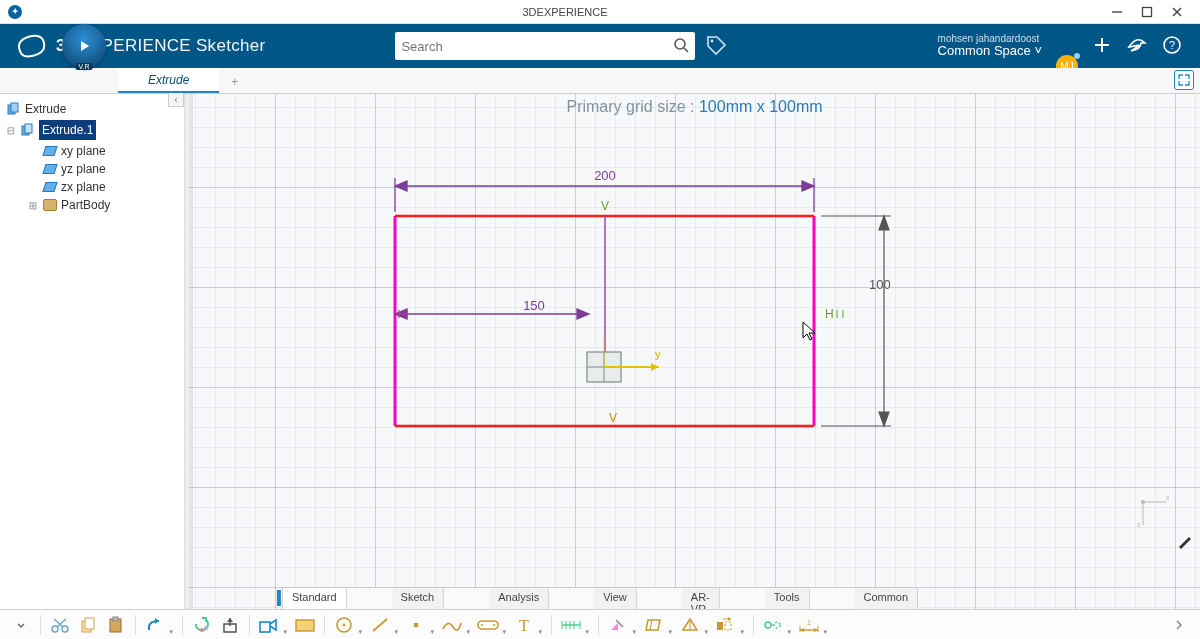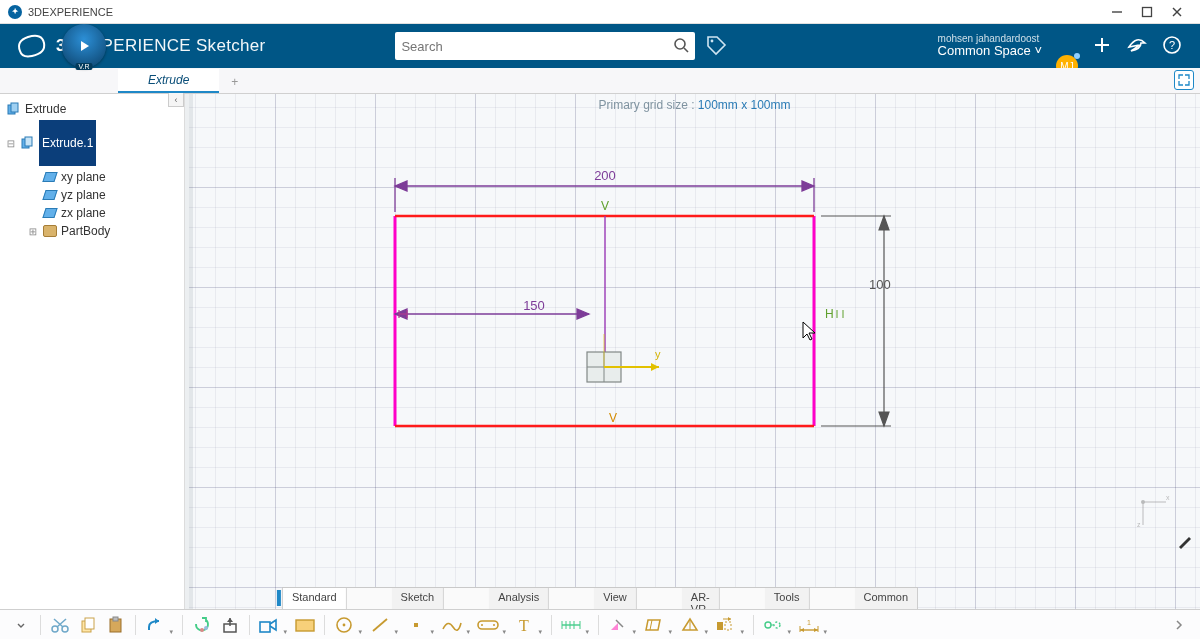--- a/index.html
+++ b/index.html
@@ -1,21 +1,21 @@
 <!DOCTYPE html>
 <html><head>
 <meta charset="utf-8">
 <style>
 * { box-sizing: border-box; margin: 0; padding: 0; }
 body { font-family: "Segoe UI", Arial, sans-serif; font-size: 12px; color: #333; background: #fff; overflow: hidden; width: 1200px; height: 639px; position: relative; }
 
 
 .titlebar { height: 24px; background: #fff; display: flex; align-items: center; padding: 0 8px; border-bottom: 1px solid #e0e0e0; }
 .titlebar .app-icon { width: 14px; height: 14px; background: #0563a0; border-radius: 50%; margin-right: 6px; display:inline-flex;align-items:center;justify-content:center;color:#fff;font-size:8px;font-weight:bold;}
-.titlebar .title { font-size: 11px; color: #444; flex: 1; }
+.titlebar .title { font-size: 11px; color: #444; flex: 1; text-align: center; }
 .titlebar .winbtn { width: 30px; height: 24px; display: inline-flex; align-items: center; justify-content: center; }
 .titlebar .winbtn svg { stroke: #444; }
 
 
 .brandbar { height: 44px; background: #005686; display: flex; align-items: center; color: #fff; padding-left: 56px; position: relative; }
 .brandbar .logo-text { font-size: 17px; letter-spacing: .3px; }
 .brandbar .logo-text b { font-weight: 700; }
 .brandbar .logo-text span.light { font-weight: 300; opacity: .95; }
 .brandbar .search { margin-left: 130px; width: 300px; height: 28px; background: #fff; border-radius: 2px; display: flex; align-items: center; padding: 0 6px; }
 .brandbar .search input { border: none; outline: none; flex: 1; font-size: 13px; color: #666; background: transparent; }
@@ -42,36 +42,36 @@
 .tabsrow .expand-btn { position: absolute; right: 6px; top: 2px; width: 20px; height: 20px; border: 1px solid #1e88c7; border-radius: 3px; display: flex; align-items: center; justify-content: center; color: #1e88c7; background:#fff;}
 
 
 .main { display: flex; height: calc(639px - 24px - 44px - 26px - 30px); }
 .tree-panel { width: 185px; background: #fff; border-right: 1px solid #dcdcdc; padding: 6px 4px; position: relative; }
 .tree-panel .collapse-handle { position: absolute; top: -1px; right: 0; width: 16px; height: 14px; border: 1px solid #ccc; border-top:none; display: flex; align-items: center; justify-content: center; font-size: 9px; color: #666; background:#f5f5f5;}
 .tree-node { display: flex; align-items: center; gap: 4px; padding: 2px 2px; font-size: 12px; color: #333; }
 .tree-node .exp { width: 10px; color: #888; font-size: 10px; text-align: center; }
 .tree-node .nic { width: 15px; height: 14px; display: inline-flex; align-items: center; justify-content: center; }
 .tree-children { margin-left: 22px; }
-.tree-node.selected .lbl { background: #0b3e7a; color: #fff; padding: 16px 3px; }
+.tree-node.selected .lbl { background: #0b3e7a; color: #fff; padding: 3px 3px; }
 .plane-ic { width:12px;height:10px;background:#62b0ea;border:1px solid #2a7bb5;transform:skewX(-18deg);}
 .body-ic{width:14px;height:12px;background:#d9b36b;border:1px solid #a67e37;border-radius:2px;}
 
 
 .canvas-wrap { flex: 1; position: relative; background: #f6f8fa; border-left: 4px solid #eceff1; }
 .canvas-wrap::before{content:"";position:absolute;left:0;top:0;width:4px;height:100%;background:#e2e6e9;}
 .grid { position: absolute; inset: 0; background-image:
    linear-gradient(to right, rgba(0,0,60,.055) 1px, transparent 1px),
    linear-gradient(to bottom, rgba(0,0,60,.055) 1px, transparent 1px),
    linear-gradient(to right, rgba(0,0,60,.12) 1px, transparent 1px),
    linear-gradient(to bottom, rgba(0,0,60,.12) 1px, transparent 1px);
    background-size: 20px 20px, 20px 20px, 100px 100px, 100px 100px;
    background-position: -14px -7px, -14px -7px, -14px -7px, -14px -7px;
 }
-.grid-label { position: absolute; top: 4px; left: 50%; transform: translateX(-50%); font-size: 12px; color: #7f93a0; }
+.grid-label { position: absolute; top: 4px; left: 50%; transform: translateX(-50%); font-size: 16px; color: #7f93a0; }
 .grid-label .vals { color: #2a7bb5; }
 
 
 .sketch-svg { position: absolute; inset: 0; }
 
 
 .viewtabs { position: absolute; left: 50%; transform: translateX(-50%); bottom: 30px; height: 22px; display: flex; background: #fafafa; border: 1px solid #c9c9c9; border-bottom: none; font-size: 11px; gap: 45px; }
 .viewtabs .vt { padding: 3px 9px; border-right: 1px solid #d5d5d5; color: #444; background:#f2f2f2;}
 .viewtabs .vt:last-child { border-right: none; }
 .viewtabs .vt.active { background: #fff; }

